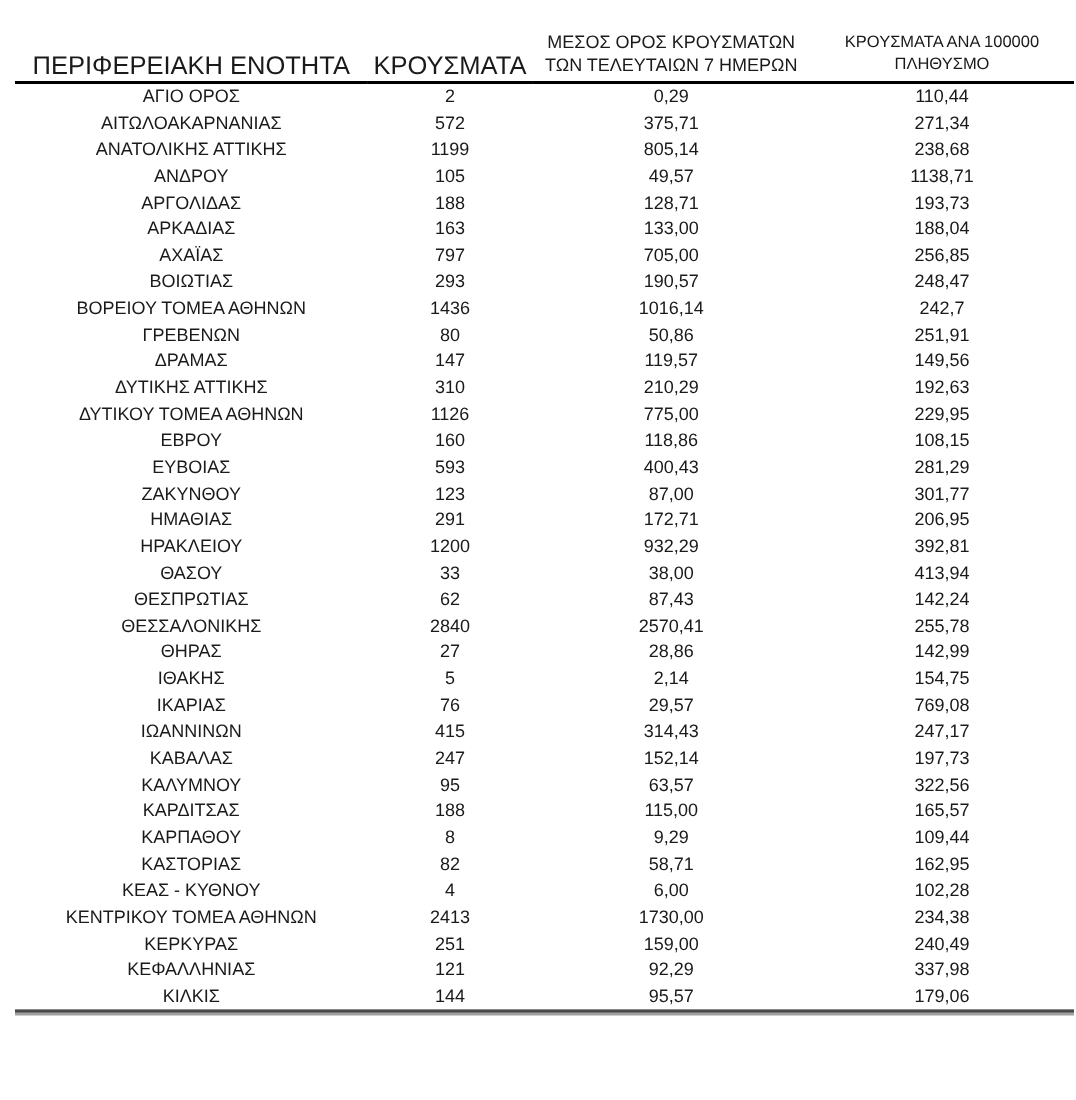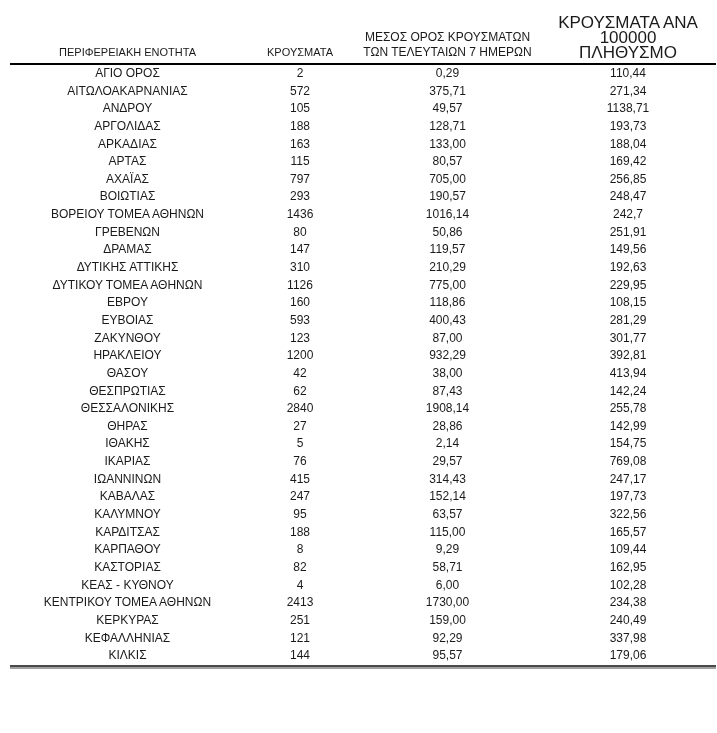--- a/index.html
+++ b/index.html
@@ -30,23 +30,23 @@
   thead tr { height: 55px; }
   thead th {
     vertical-align: bottom;
     text-align: center;
     font-weight: normal;
     padding: 0 0 3px 0;
     border-bottom: 2px solid #000000;
     white-space: pre-line;
     line-height: 15px;
   }
-  th.h-region, th.h-cases { font-size: 11px; }
+  th.h-region, th.h-cases { font-size: 17px; }
   th.h-avg7   { font-size: 12px; }
-  th.h-per100k{ font-size: 17px; }
+  th.h-per100k{ font-size: 11px; }
 
   tbody td {
     text-align: center;
     vertical-align: middle;
     font-size: 12px;
     line-height: 17.64px;
     padding: 0;
     white-space: nowrap;
   }
 
@@ -94,44 +94,44 @@
           <td>0,29</td>
           <td>110,44</td>
         </tr>
         <tr>
           <td>ΑΙΤΩΛΟΑΚΑΡΝΑΝΙΑΣ</td>
           <td>572</td>
           <td>375,71</td>
           <td>271,34</td>
         </tr>
         <tr>
+          <td>ΑΝΑΤΟΛΙΚΗΣ ΑΤΤΙΚΗΣ</td>
+          <td>1199</td>
+          <td>805,14</td>
+          <td>238,68</td>
+        </tr>
+        <tr>
           <td>ΑΝΔΡΟΥ</td>
           <td>105</td>
           <td>49,57</td>
           <td>1138,71</td>
         </tr>
         <tr>
           <td>ΑΡΓΟΛΙΔΑΣ</td>
           <td>188</td>
           <td>128,71</td>
           <td>193,73</td>
         </tr>
         <tr>
           <td>ΑΡΚΑΔΙΑΣ</td>
           <td>163</td>
           <td>133,00</td>
           <td>188,04</td>
         </tr>
         <tr>
-          <td>ΑΡΤΑΣ</td>
-          <td>115</td>
-          <td>80,57</td>
-          <td>169,42</td>
-        </tr>
-        <tr>
           <td>ΑΧΑΪΑΣ</td>
           <td>797</td>
           <td>705,00</td>
           <td>256,85</td>
         </tr>
         <tr>
           <td>ΒΟΙΩΤΙΑΣ</td>
           <td>293</td>
           <td>190,57</td>
           <td>248,47</td>
@@ -178,41 +178,47 @@
           <td>400,43</td>
           <td>281,29</td>
         </tr>
         <tr>
           <td>ΖΑΚΥΝΘΟΥ</td>
           <td>123</td>
           <td>87,00</td>
           <td>301,77</td>
         </tr>
         <tr>
+          <td>ΗΜΑΘΙΑΣ</td>
+          <td>291</td>
+          <td>172,71</td>
+          <td>206,95</td>
+        </tr>
+        <tr>
           <td>ΗΡΑΚΛΕΙΟΥ</td>
           <td>1200</td>
           <td>932,29</td>
           <td>392,81</td>
         </tr>
         <tr>
           <td>ΘΑΣΟΥ</td>
-          <td>42</td>
+          <td>33</td>
           <td>38,00</td>
           <td>413,94</td>
         </tr>
         <tr>
           <td>ΘΕΣΠΡΩΤΙΑΣ</td>
           <td>62</td>
           <td>87,43</td>
           <td>142,24</td>
         </tr>
         <tr>
           <td>ΘΕΣΣΑΛΟΝΙΚΗΣ</td>
           <td>2840</td>
-          <td>1908,14</td>
+          <td>2570,41</td>
           <td>255,78</td>
         </tr>
         <tr>
           <td>ΘΗΡΑΣ</td>
           <td>27</td>
           <td>28,86</td>
           <td>142,99</td>
         </tr>
         <tr>
           <td>ΙΘΑΚΗΣ</td>

